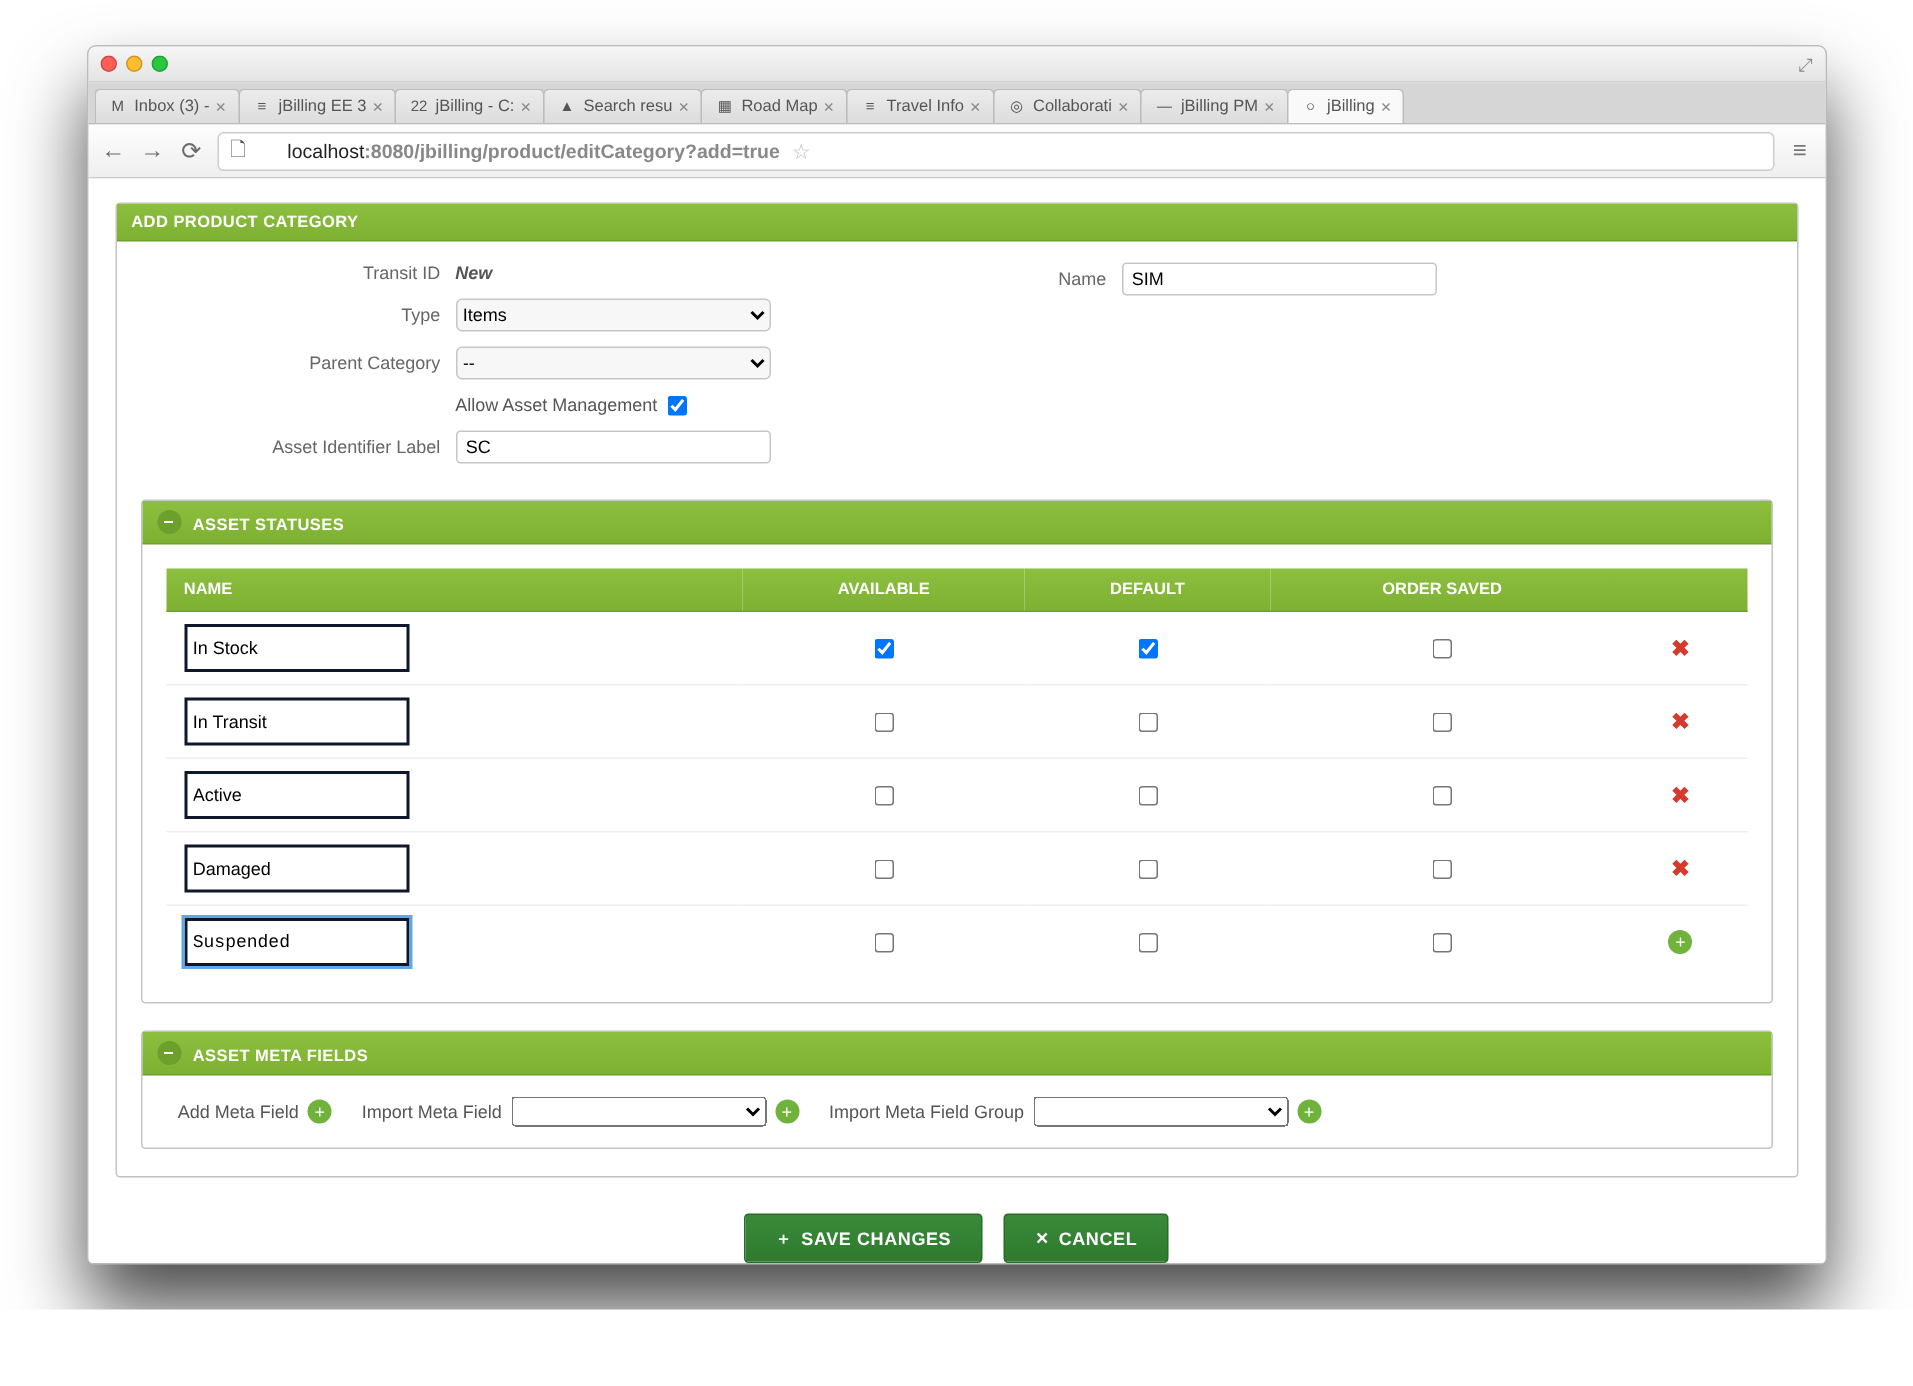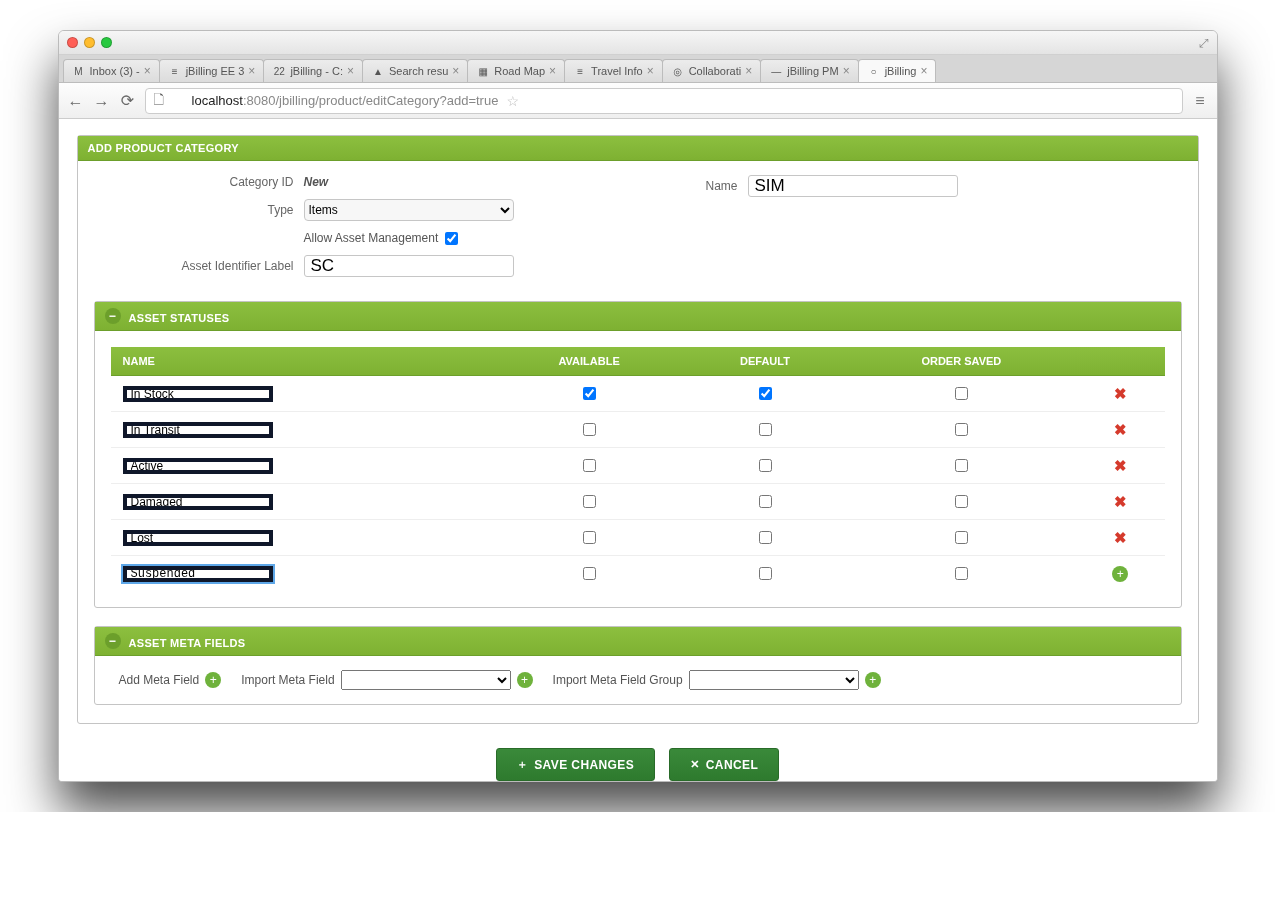--- a/index.html
+++ b/index.html
@@ -57,21 +57,21 @@
     background:linear-gradient(#fdfdfd,#efefef);
     border-bottom:1px solid #ccc;
   }
   .nav-btn { width:18px; text-align:center; color:#6a6a6a; font-size:16px; }
   .url {
     flex:1; display:flex; align-items:center;
     background:#fff; border:1px solid #ccc; border-radius:4px;
     height:26px; padding:0 8px; font-size:13px; color:#555;
   }
   .url .host { color:#222;padding-left:24px; }
-  .url .path { color:#888; }
+  .url .path { color:#888;font-weight:bold; }
   .star { color:#bbb; font-size:14px; margin-left:8px;}
   .burger { color:#777; font-size:16px; padding:0 4px;}
   .max-icon { margin-left:auto; color:#888; font-size:12px;}
   
   .page {
     background:#fff;
     padding:16px 18px 0 18px;
   }
   .panel {
     border:1px solid #c4c4c4;
@@ -102,21 +102,21 @@
     display:flex; align-items:center;
     margin-bottom:10px;
   }
   .field label {
     width:210px; text-align:right; padding-right:10px;
     font-size:12px; color:#666;
   }
   .val-static { font-style:italic; font-weight:bold; color:#555;}
   input[type=text].txt {
     border:1px solid #c6c6c6; border-radius:3px;
-    height:22px; padding:2px 6px; font-size:17px; width:210px; background:#fff;
+    height:22px; padding:2px 6px; font-size:12px; width:210px; background:#fff;
   }
   select.sel {
     width:210px; height:22px; font-size:12px;
     border:1px solid #c6c6c6; border-radius:4px; background:#f7f7f7;
   }
   .chk { margin:0;}
   
   .sub-panel {
     margin:0 16px 18px 16px;
     border:1px solid #c4c4c4;
@@ -128,21 +128,21 @@
     color:#fff; font-size:11px; font-weight:bold;
     text-align:left; padding:8px 12px;
     border-bottom:1px solid #6c9f2b;
   }
   .status-table thead th.center{ text-align:center;}
   .status-table td {
     padding:8px 12px; border-top:1px solid #eee; text-align:center;
   }
   .status-table td.name-cell{ text-align:left; }
   .status-table td input.row-txt{
-    width:150px; height:16px; border:4px solid #0f172a; padding:1px 4px; font-size:12px;
+    width:150px; height:32px; border:2px solid #0f172a; padding:1px 4px; font-size:12px;
   }
   .row-focus input.row-txt{ outline:2px solid #5ea7e8; border-color:#5ea7e8;font-family:Liberation Mono, monospace;}
   .del-x { color:#d53a2c; font-weight:bold; font-size:15px; cursor:pointer;}
   .add-o {
     width:16px;height:16px;border-radius:50%;
     background:#6fb23c;color:#fff;font-size:12px;
     display:inline-flex;align-items:center;justify-content:center;cursor:pointer;
   }
   .meta-line {
     display:flex; align-items:center; gap:20px; padding:14px 24px;
@@ -241,27 +241,33 @@
   <div class="page">
 
     <div class="panel">
       <div class="panel-hd">
         <span>ADD PRODUCT CATEGORY</span>
       </div>
       <div class="panel-body">
         <div class="form-row">
           <div class="form-col">
             <div class="field">
-              <label>Category ID</label>
+              <label>Transit ID</label>
               <span class="val-static">New</span>
             </div>
             <div class="field">
               <label>Type</label>
               <select class="sel">
                 <option>Items</option>
+              </select>
+            </div>
+            <div class="field">
+              <label>Parent Category</label>
+              <select class="sel">
+                <option>--</option>
               </select>
             </div>
             <div class="field">
               <label></label>
               <span>Allow Asset Management</span>
               &nbsp;&nbsp;
               <input type="checkbox" class="chk" checked="" style="">
             </div>
             <div class="field">
               <label>Asset Identifier Label</label>
@@ -315,27 +321,20 @@
                   <td><input type="checkbox" style=""></td>
                   <td><span class="del-x">✖</span></td>
                 </tr>
                 <tr>
                   <td class="name-cell"><input class="row-txt" type="text" value="Damaged" style=""></td>
                   <td><input type="checkbox" style=""></td>
                   <td><input type="checkbox" style=""></td>
                   <td><input type="checkbox" style=""></td>
                   <td><span class="del-x">✖</span></td>
                 </tr>
-                <tr>
-                  <td class="name-cell"><input class="row-txt" type="text" value="Lost" style=""></td>
-                  <td><input type="checkbox" style=""></td>
-                  <td><input type="checkbox" style=""></td>
-                  <td><input type="checkbox" style=""></td>
-                  <td><span class="del-x">✖</span></td>
-                </tr>
                 <tr class="row-focus">
                   <td class="name-cell"><input class="row-txt" type="text" value="Suspended" style=""></td>
                   <td><input type="checkbox" style=""></td>
                   <td><input type="checkbox" style=""></td>
                   <td><input type="checkbox" style=""></td>
                   <td><span class="add-o">+</span></td>
                 </tr>
               </tbody>
           </table>
         </div>

